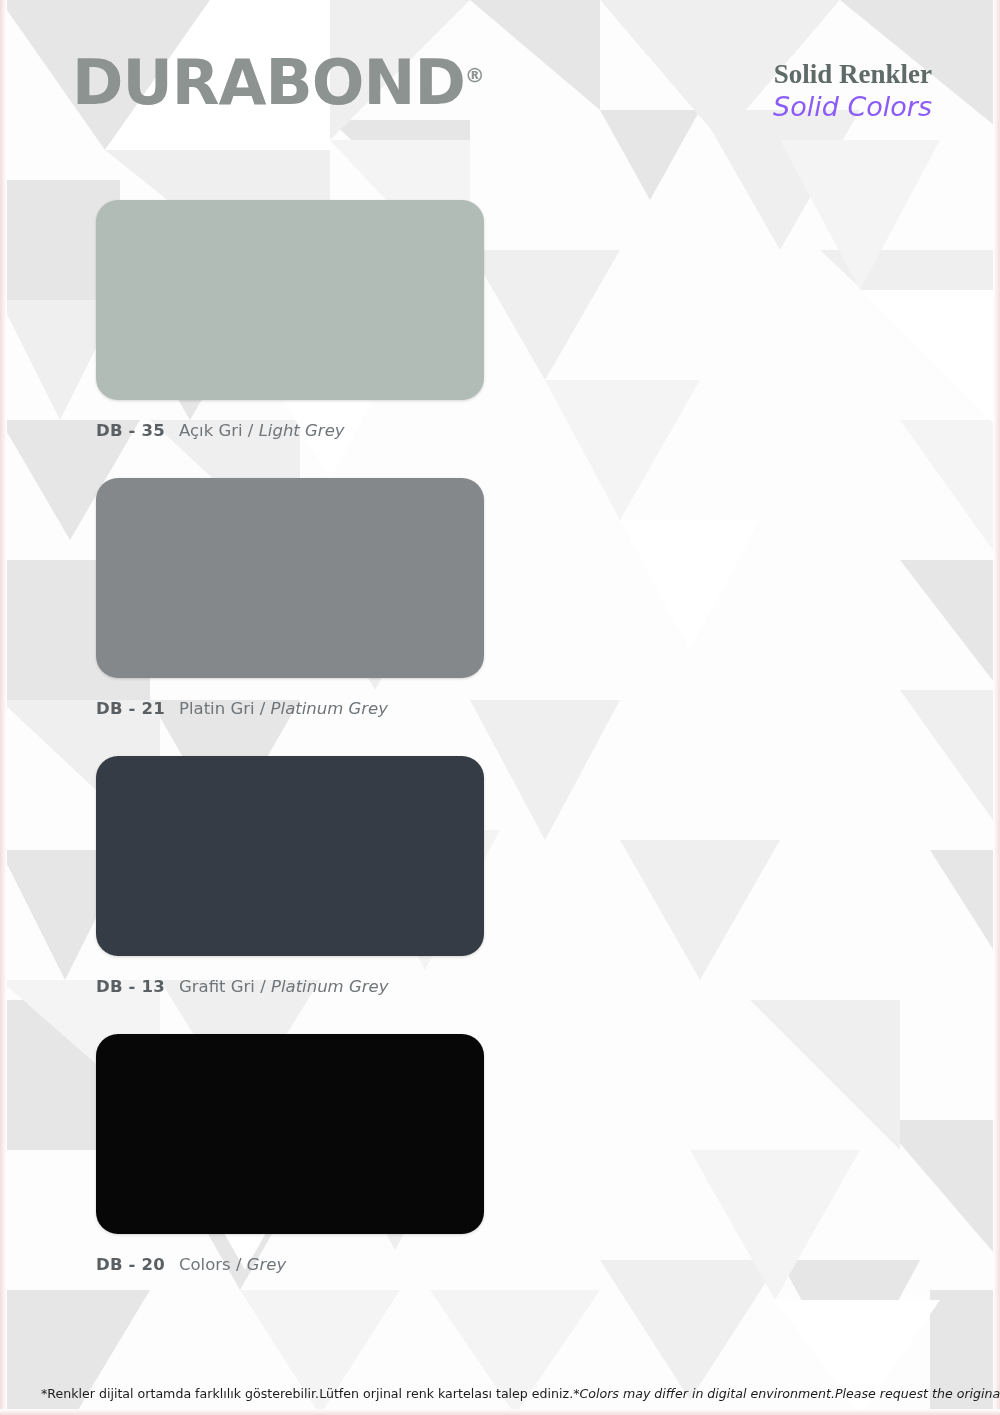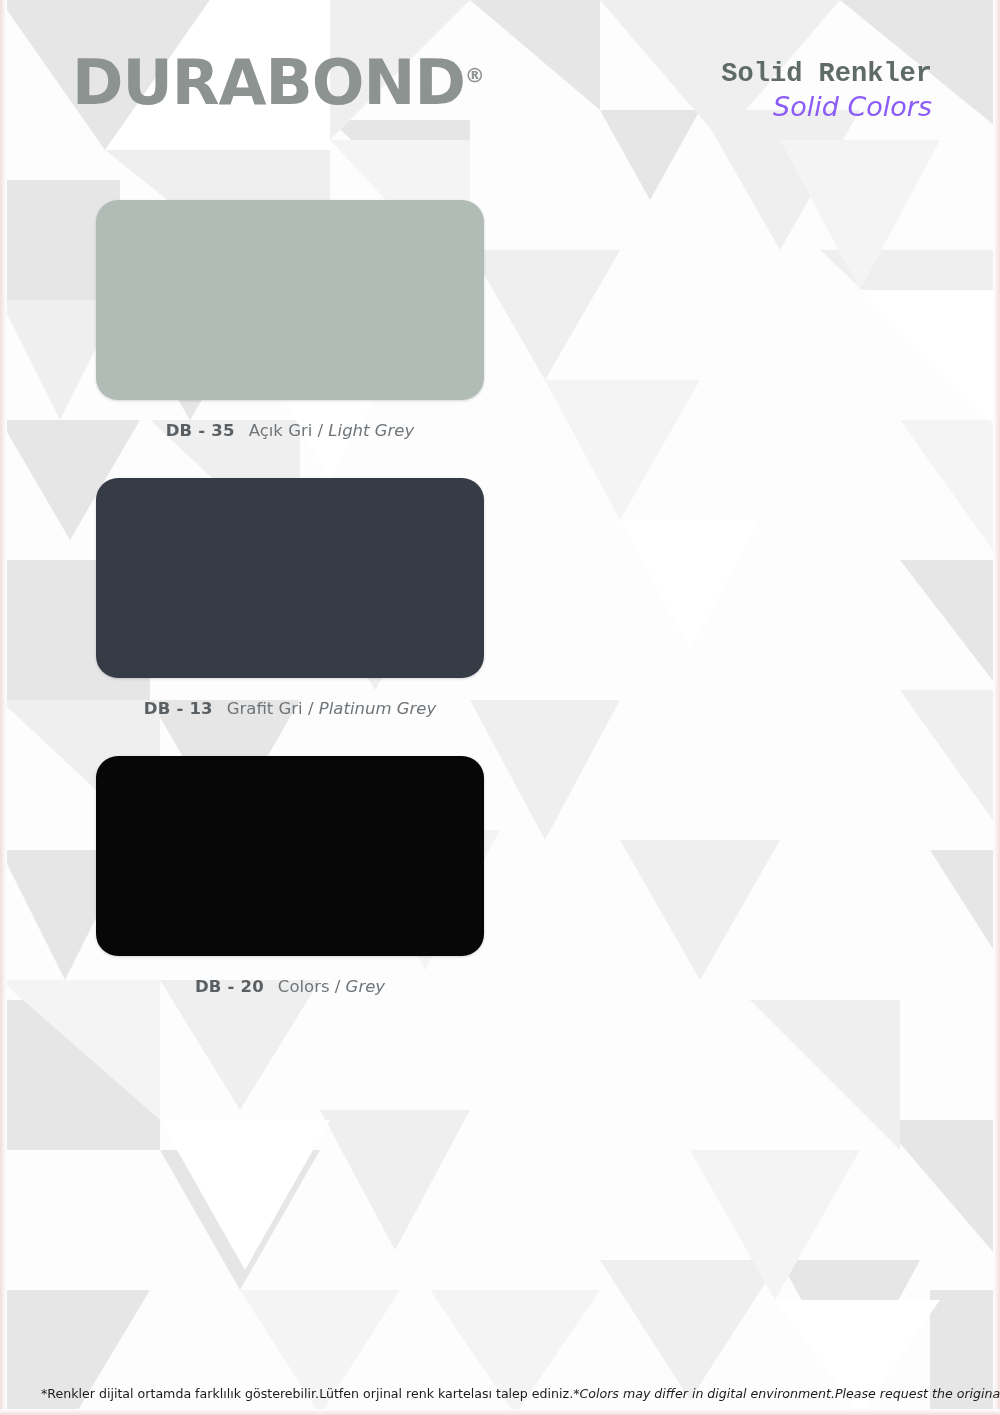--- a/index.html
+++ b/index.html
@@ -74,21 +74,21 @@
     font-weight: bold;
     letter-spacing: 0;
   }
   .title-block {
     position: absolute;
     right: 68px;
     top: 58px;
     text-align: right;
   }
   .title-tr {
-    font-family: Liberation Mono, monospace;
+    font-family: Liberation Serif, serif;
     font-weight: bold;
     font-size: 27px;
     color: #5f6b68;
     line-height: 1.22;
     white-space: nowrap;
     margin-left: 32px;
   }
   .title-en {
     font-family: "DejaVu Sans", sans-serif;
     font-style: italic;
@@ -105,21 +105,20 @@
     top: 200px;
     width: 1000px;
   }
   .row {
     display: flex;
     height: 278px;
   }
   .cell {
     position: relative;
     width: 500px;
-    text-align: center;
   }
   .cell.left  { padding-left: 96px; }
   .cell.right { padding-left: 517px; }
 
   .swatch {
     width: 388px;
     height: 200px;
     border-radius: 22px;
     box-shadow: 0 1px 3px rgba(0,0,0,0.16);
   }
@@ -257,20 +256,34 @@
             <span>/</span>
             <span class="en">Light Grey</span></span>
         </div>
       </div>
       <div class="cell right">
         
         
       </div>
     </div>
 
+    <div class="row">
+      <div class="cell left">
+        <div class="swatch" style="background:#85888b;"></div>
+        <div class="label">
+          <span class="code">DB - 21</span><span class="names"><span>Platin Gri</span>
+            <span>/</span>
+            <span class="en">Platinum Grey</span></span>
+        </div>
+      </div>
+      <div class="cell right">
+        
+        
+      </div>
+    </div>
 
     <div class="row">
       <div class="cell left">
         <div class="swatch" style="background:#353c46;"></div>
         <div class="label">
           <span class="code">DB - 13</span><span class="names"><span>Grafit Gri</span>
             <span>/</span>
             <span class="en">Platinum Grey</span></span>
         </div>
       </div>

